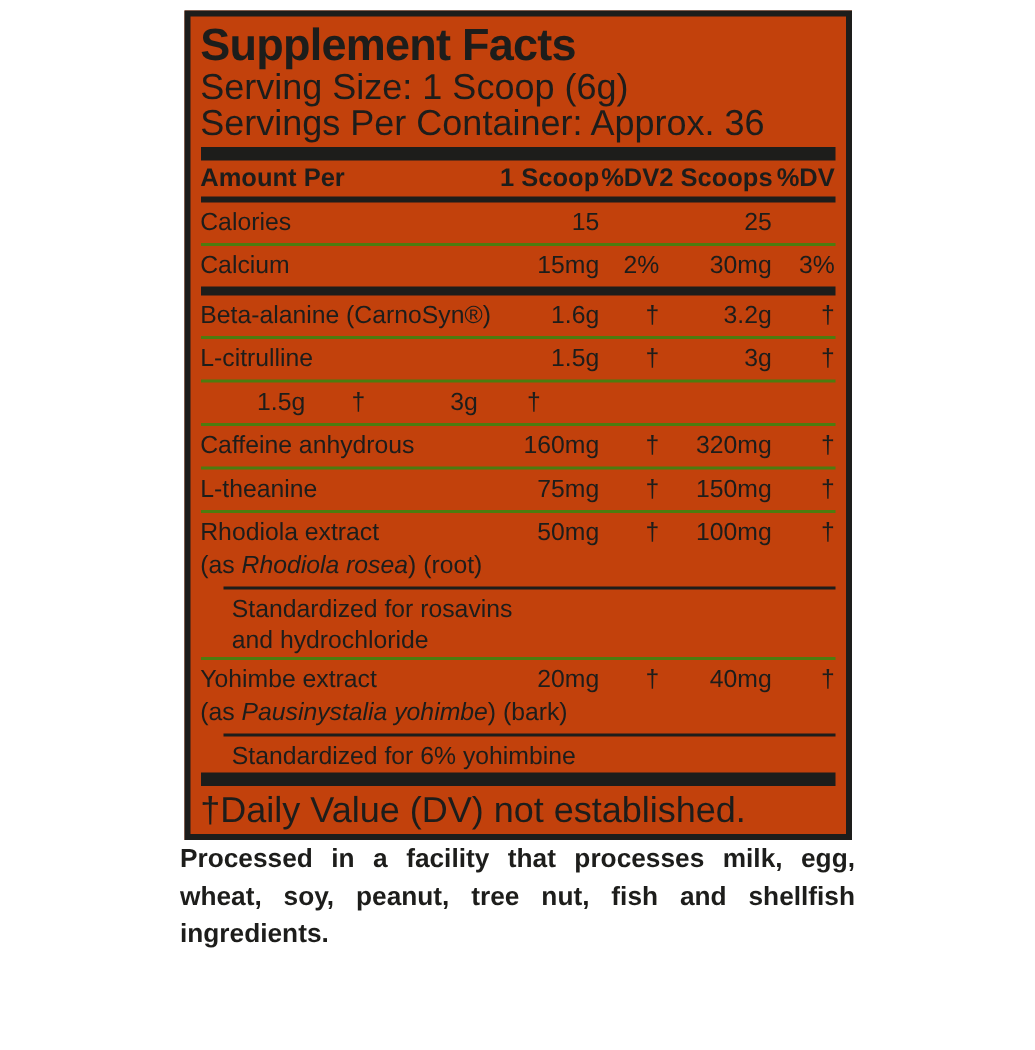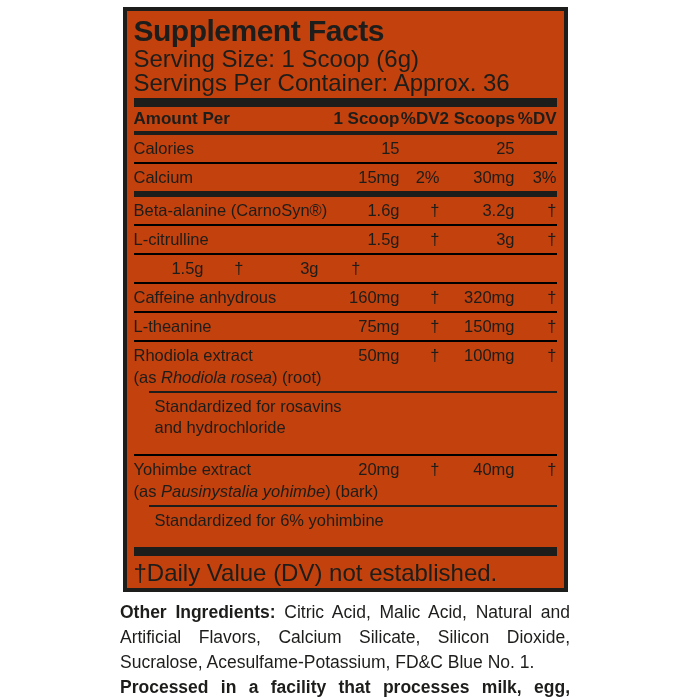--- a/index.html
+++ b/index.html
@@ -51,28 +51,28 @@
   .c-a2 { width: 75px; text-align: right; white-space: nowrap; }
   .c-d2 { width: 42px; text-align: right; white-space: nowrap; }
 
   .row {
     padding: 4px 0 4px 0;
     font-size: 16.5px;
     line-height: 19px;
   }
   .row-main { display: flex; }
   .row-sub { padding-top: 2px; line-height: 20px; }
-  .rule-thin { border-top: 2px solid #000000; }
+  .rule-thin { border-top: 2px solid #4d7c0f; }
   .rule-bar  { border-top: 6px solid #1d1d1b; }
 
   .note { }
   .note-inner {
     margin-left: 15px;
     border-top: 2px solid #1d1d1b;
-    padding: 3px 0 16px 6px;
+    padding: 3px 0 0 6px;
     font-size: 16.5px;
     line-height: 21px;
   }
 
   .footnote {
     font-size: 24px;
     line-height: 24px;
     padding: 5px 0 1px 0;
   }
 
@@ -221,17 +221,16 @@
             <div>Standardized for 6% yohimbine</div>
           </div>
   </div>
 </div>
 
     <div class="bar bar-final"></div>
 
     <div class="footnote">†Daily Value (DV) not established.</div>
   </section>
 
-  <p class="other-para"><span class="other-label">Other Ingredients:</span> <span>Citric Acid, Malic Acid, Natural and Artificial Flavors, Calcium Silicate, Silicon Dioxide, Sucralose, Acesulfame-Potassium, FD&amp;C Blue No. 1.</span></p>
 
   <p class="allergen-para">Processed in a facility that processes milk, egg, wheat, soy, peanut, tree nut, fish and shellfish ingredients.</p>
 
 </div>
 
 </body></html>

